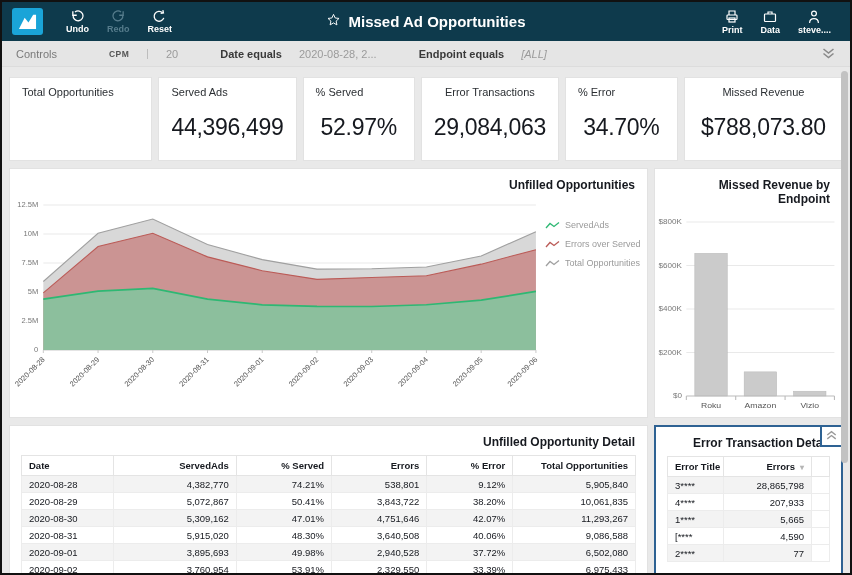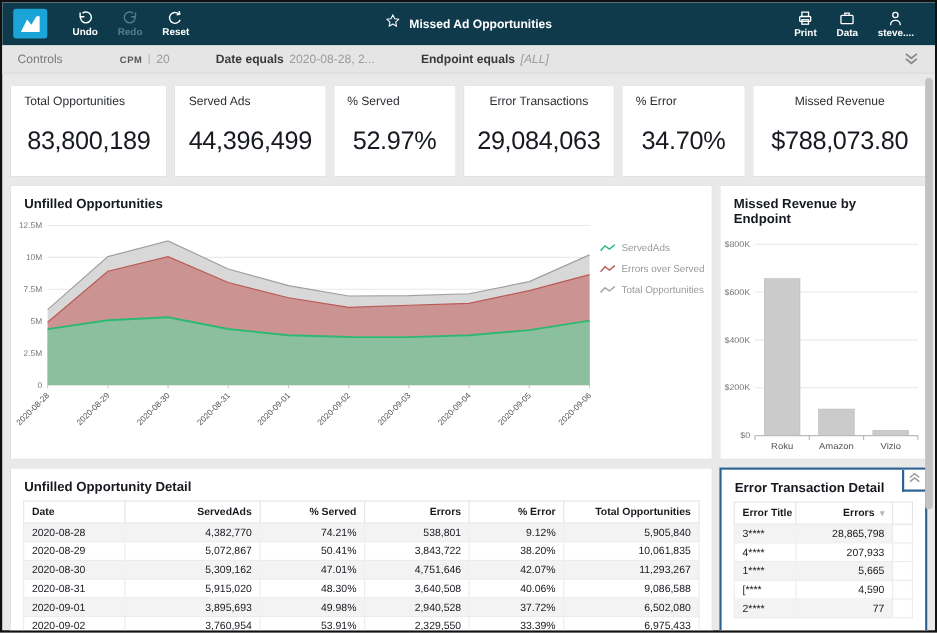--- a/index.html
+++ b/index.html
@@ -12,48 +12,48 @@
             align-items:center; padding:0 10px; color:#fff; }
   .logo { width:31px; height:27px; background:#1aa4d8; border-radius:3px;
           display:flex; align-items:center; justify-content:center; margin-right:14px; cursor:pointer; }
   .tb-btn { background:none; border:none; color:#fff; display:flex; flex-direction:column;
             align-items:center; gap:1px; font-size:9px; font-weight:bold; margin:0 9px;
             cursor:pointer; font-family:inherit; }
   .tb-btn svg { display:block; }
   .tb-btn.disabled { color:#567c8c; }
   .tb-center { position:absolute; left:50%; transform:translateX(-50%); display:flex;
                align-items:center; gap:8px; }
-  .tb-title { font-size:11px; font-weight:bold; color:#fff; }
+  .tb-title { font-size:15px; font-weight:bold; color:#fff; }
   .tb-right { margin-left:auto; display:flex; align-items:center;justify-content:flex-end; }
 
   
   .controlsbar { height:26px; background:#e5e5e5; display:flex; align-items:center;
                  padding:0 14px; border-bottom:1px solid #dcdcdc; }
   .controls-title { font-size:11px; color:#7a7a7a; margin-right:52px; }
-  .ctrl { display:flex; align-items:center; gap:5px; font-size:11px; margin-right:42px; cursor:pointer; }
+  .ctrl { display:flex; align-items:center; gap:17px; font-size:11px; margin-right:42px; cursor:pointer; }
   .ctrl-label { font-weight:bold; color:#3a3a3a; }
   .ctrl-label.small { font-size:8.5px; letter-spacing:.5px; color:#555; }
   .ctrl-sep { color:#b5b5b5; font-size:10px; }
   .ctrl-value { color:#9b9b9b; }
   .ctrl-value.italic { font-style:italic; }
   .controls-chevron { margin-left:auto; cursor:pointer; display:flex; }
 
   
   .main { position:absolute; top:68px; left:7px; right:7px; }
   .kpi-row { display:flex; gap:6px; height:84px; margin:7px 0; }
   .kpi-card { background:#fff; border:1px solid #e2e2e2; padding:8px 12px 6px;
               display:flex; flex-direction:column; flex-basis:0; cursor:default; }
   .kpi-label { font-size:11px; color:#2b2f33; }
   .kpi-value { flex:1; display:flex; align-items:center; justify-content:center;
                font-size:23px; color:#16191f; letter-spacing:-0.3px; padding-top:2px; }
 
   .charts-row { display:flex; gap:6px; height:250px; margin-bottom:7px; }
   .tables-row { display:flex; gap:6px; height:152px; }
   .panel { background:#fff; border:1px solid #e2e2e2; overflow:hidden; position:relative; }
-  .panel-title { font-size:12px; font-weight:bold; color:#16191f; padding:9px 12px 2px; }
+  .panel-title { font-size:12px; font-weight:bold; color:#16191f; padding:9px 12px 2px;text-align:right; }
   .panel-left { flex:1 1 auto; }
   .panel-right { flex:0 0 189px; }
 
   .chart-body { display:flex; }
   .legend { flex:0 0 102px; padding-top:26px; display:flex; flex-direction:column; gap:9px; }
   .legend-item { display:flex; align-items:center; gap:5px; font-size:9px; color:#9a9a9a; cursor:pointer; }
 
   
   .dtable { border-collapse:collapse; font-size:9.5px; color:#16191f; width:calc(100% - 22px);
             margin:4px 11px 0; table-layout:fixed; }
@@ -184,21 +184,20 @@
           <path d="M2.5 6.5 L7.5 10.5 L12.5 6.5"></path>
       </svg>
     </span>
   </div>
 
   <div class="main">
 
     <div class="kpi-row" id="kpiRow">
         <div class="kpi-card" style="flex-grow: 150;">
           <div class="kpi-label">Total Opportunities</div>
-          <div class="kpi-value">83,800,189</div>
         </div>
         <div class="kpi-card" style="flex-grow: 138;">
           <div class="kpi-label">Served Ads</div>
           <div class="kpi-value">44,396,499</div>
         </div>
         <div class="kpi-card" style="flex-grow: 110;">
           <div class="kpi-label">% Served</div>
           <div class="kpi-value">52.97%</div>
         </div>
         <div class="kpi-card" style="flex-grow: 136; align-items: center;">

